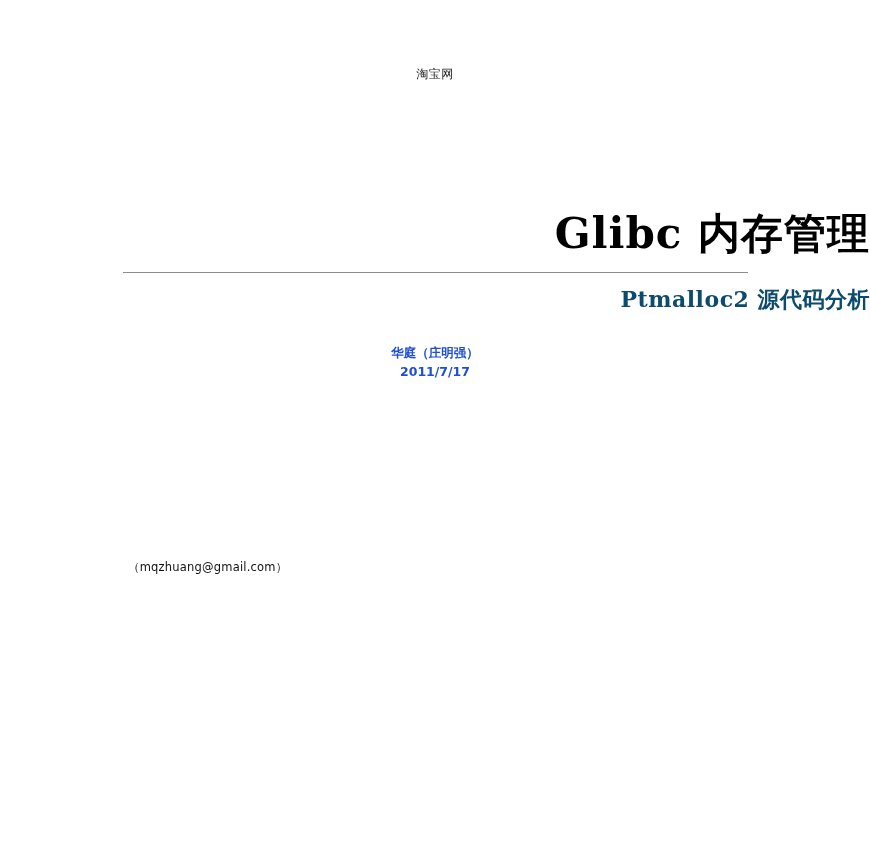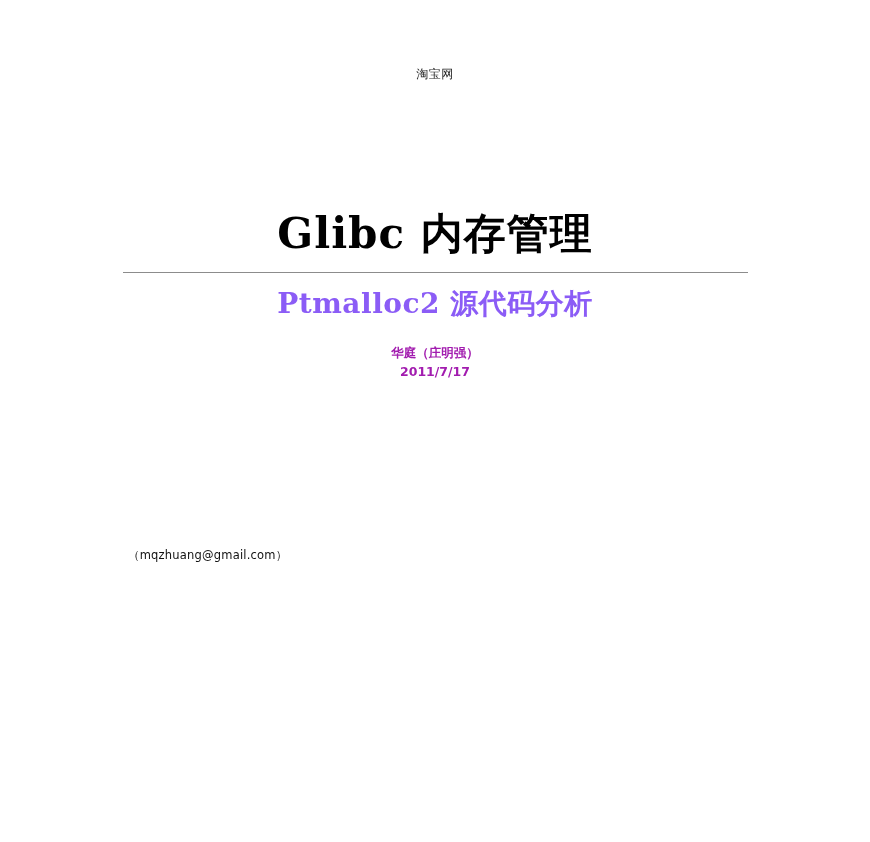--- a/index.html
+++ b/index.html
@@ -33,21 +33,21 @@
     font-family: "DejaVu Sans", sans-serif;
     font-size: 12px;
     color: #222222;
     letter-spacing: 0.5px;
   }
   .title-block {
     position: absolute;
     top: 210px;
     left: 0;
     width: 870px;
-    text-align: center;
+    text-align: right;
   }
   .main-title {
     font-family: "DejaVu Serif", serif;
     font-weight: bold;
     font-size: 42px;
     line-height: 1.15;
     color: #000000;
     letter-spacing: 1px;
     margin: 0;
     padding: 0 0 14px 0;
@@ -55,50 +55,50 @@
   .title-rule {
     width: 625px;
     margin: 0 auto;
     border: 0;
     border-top: 1px solid #8c8c8c;
     height: 0;
   }
   .subtitle {
     font-family: "DejaVu Serif", serif;
     font-weight: bold;
-    font-size: 28px;
-    color: #8b5cf6;
+    font-size: 22px;
+    color: #0c4a6e;
     margin: 12px 0 4px 0;
     letter-spacing: 0.5px;
   }
   .author-block {
     position: absolute;
     top: 343px;
     left: 0;
     width: 870px;
     text-align: center;
     font-family: "DejaVu Sans", sans-serif;
     font-weight: bold;
     font-size: 12.5px;
     line-height: 1.55;
-    color: #a21caf;
+    color: #1d4ed8;
   }
   .note-block {
     position: absolute;
     top: 540px;
     left: 128px;
     width: 616px;
     font-family: "DejaVu Serif", serif;
     font-size: 12.5px;
     line-height: 1.7;
     color: #111111;
     text-align: justify;
   }
   .note-email {
-    margin-top: 6px;
+    margin-top: 18px;
     font-family: "DejaVu Sans", sans-serif;
     font-size: 11.5px;
     color: #111111;
     letter-spacing: 0.2px;
   }
 </style>
 </head>
 <body>
 
 <div class="page">

